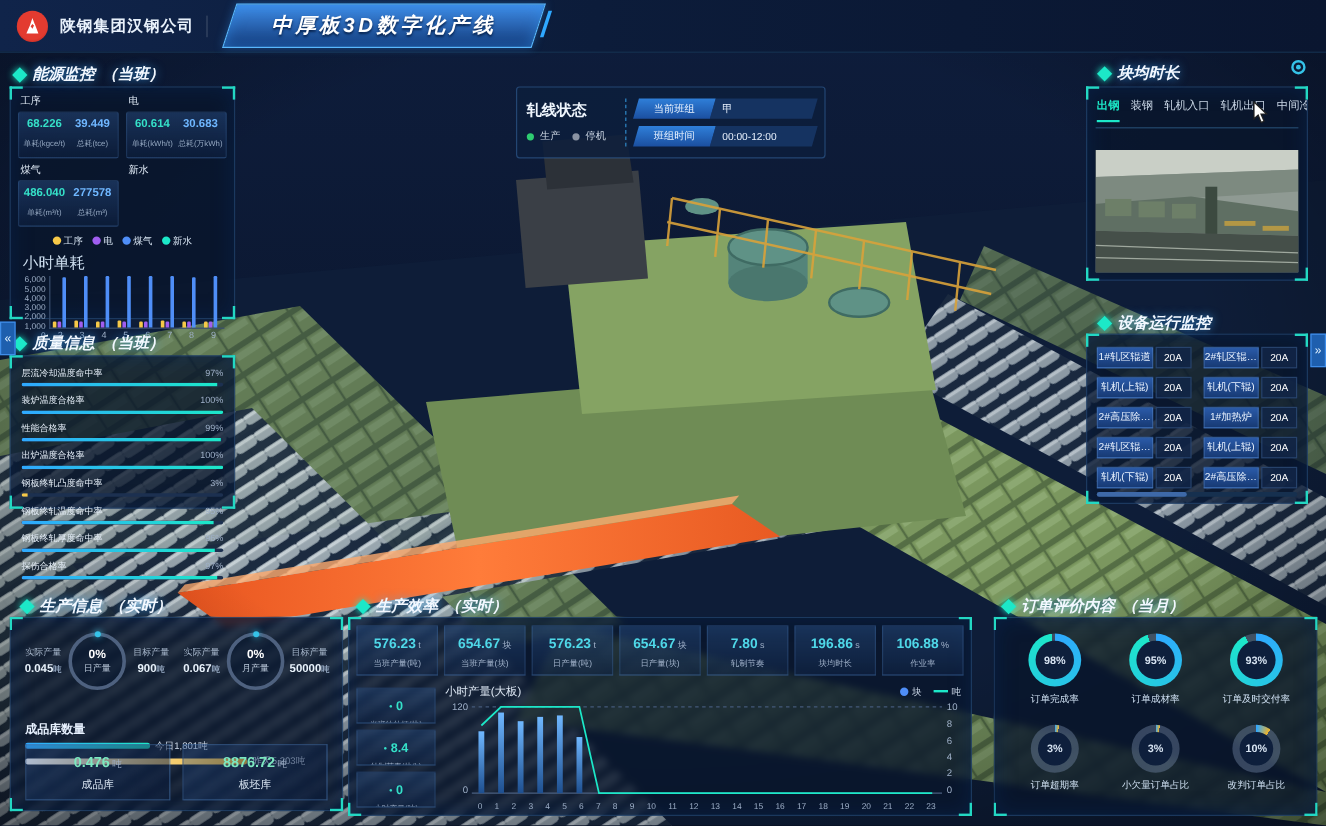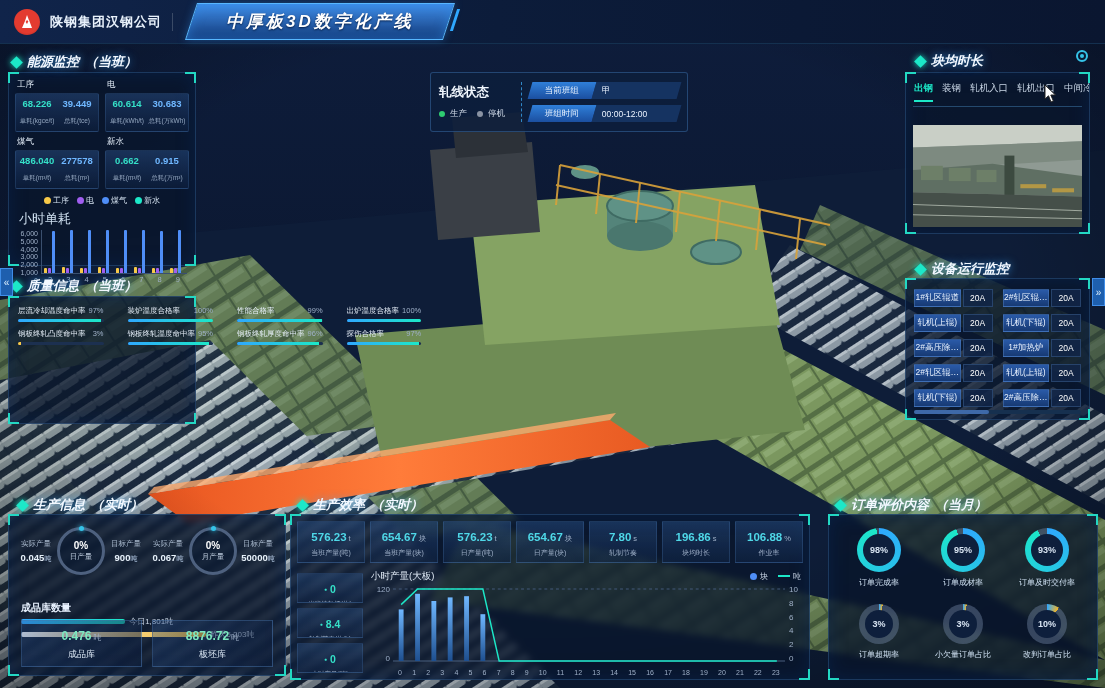--- a/index.html
+++ b/index.html
@@ -47,21 +47,21 @@
 .dot{width:7px;height:7px;border-radius:50%;display:inline-block;margin-right:2px;vertical-align:-1px;background:#888}
 .e-ct{font-size:13px;color:#cfe0f0;margin:4px 0 0 10px}
 .e-chart{display:flex;padding:0 8px 0 6px;margin-top:2px}
 .e-y{display:flex;flex-direction:column;justify-content:space-between;font-size:7px;color:#9fb0c8;text-align:right;width:26px;padding-right:3px;height:54px}
 .e-plot{flex:1;display:flex;flex-direction:column}
 .e-bars{height:44px;display:flex;justify-content:space-around;align-items:flex-end;border-bottom:1px solid #3a4f6e;border-left:1px solid #3a4f6e}
 .ebar-g{display:flex;align-items:flex-end;gap:1px;height:100%}
 .ebar-g i{width:3px;display:block;border-radius:1px 1px 0 0}
 .e-x{display:flex;justify-content:space-around;font-size:7.5px;color:#9fb0c8;height:11px;padding-top:1px}
 
-.q-grid{display:grid;grid-template-columns:1fr 1fr 1fr 1fr;gap:7px 24px;padding:9px 9px}
+.q-grid{display:grid;grid-template-columns:1fr;gap:7px 12px;padding:9px 9px}
 .q-top{display:flex;justify-content:space-between;font-size:7.5px;color:#e4edf7;margin-bottom:3px;white-space:nowrap}
 .q-pct{color:#9fb0c8;margin-left:3px}
 .q-pct::after{content:"%"}
 .q-track{height:3px;background:#1c3050;border-radius:2px;overflow:hidden}
 .q-fill{display:block;height:100%;background:linear-gradient(90deg,#2fa8ff,#1ce8c8)}
 
 .statuscard{position:absolute;left:430px;top:72px;width:258px;height:60px;background:rgba(12,30,60,.82);border:1px solid rgba(70,130,200,.4);border-radius:3px;display:flex;align-items:center;padding:6px 8px;gap:8px;z-index:22}
 .st-left{width:74px}
 .st-title{font-size:12.5px;font-weight:700;color:#f0f6fd;margin-bottom:7px}
 .st-legend{display:flex;align-items:center;gap:3px;font-size:8.5px;color:#cfd9e6}
@@ -244,24 +244,20 @@
     </div>
     <div class="e-group">
       <div class="e-glabel">煤气</div>
       <div class="e-gbox">
           <div class="e-col"><b>486.040</b><i>单耗(m³/t)</i></div>
       <div class="e-col b2"><b>277578</b><i>总耗(m³)</i></div>
         </div>
     </div>
     <div class="e-group">
       <div class="e-glabel">新水</div>
-      <div class="e-gbox">
-          <div class="e-col"><b>0.662</b><i>单耗(m³/t)</i></div>
-      <div class="e-col b2"><b>0.915</b><i>总耗(万m³)</i></div>
-        </div>
     </div>
   </div>
   <div class="e-legend">
     <span><span class="dot" style="background: rgb(247, 201, 72);"></span><span>工序</span></span>
     <span><span class="dot" style="background: rgb(160, 94, 240);"></span><span>电</span></span>
     <span><span class="dot" style="background: rgb(79, 142, 247);"></span><span>煤气</span></span>
     <span><span class="dot" style="background: rgb(28, 232, 200);"></span><span>新水</span></span>
   </div>
   <div class="e-ct">小时单耗</div>
   <div class="e-chart">

